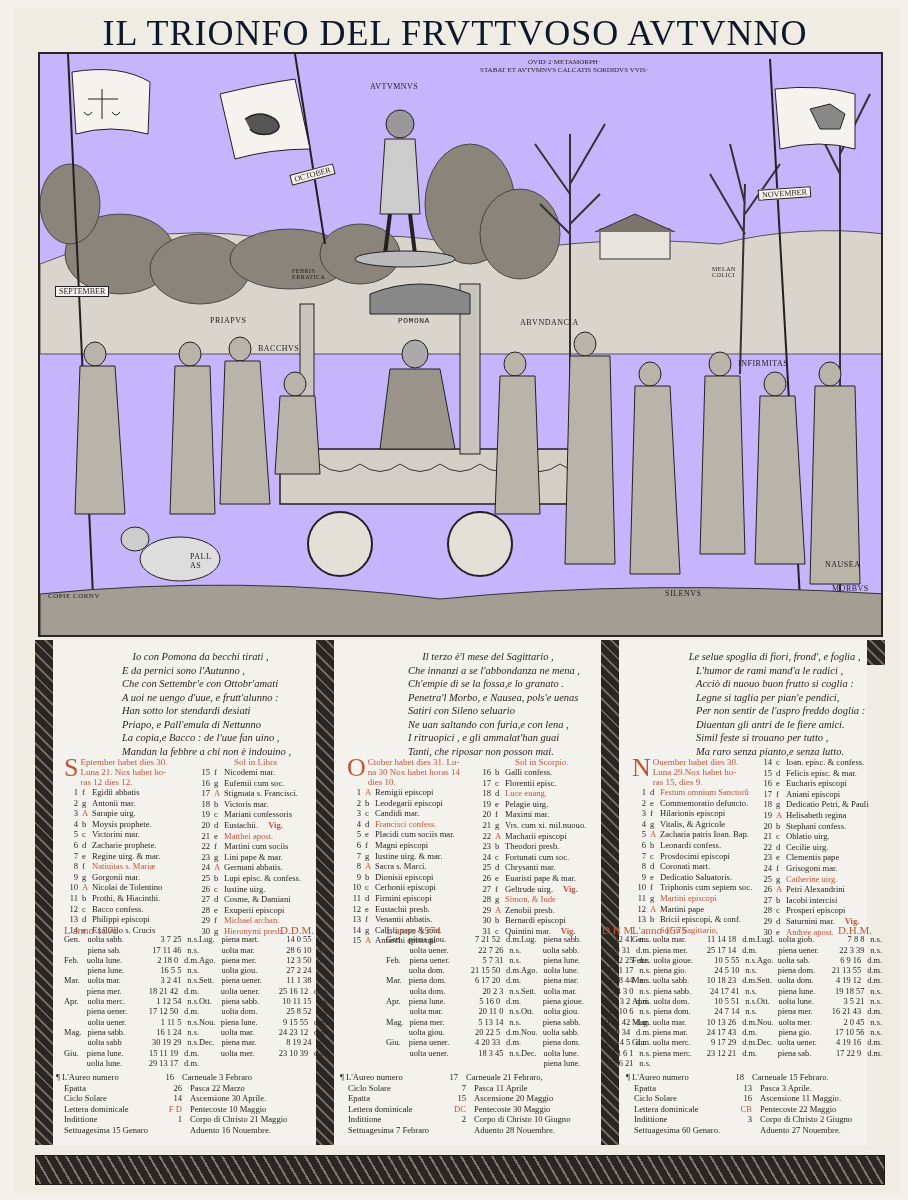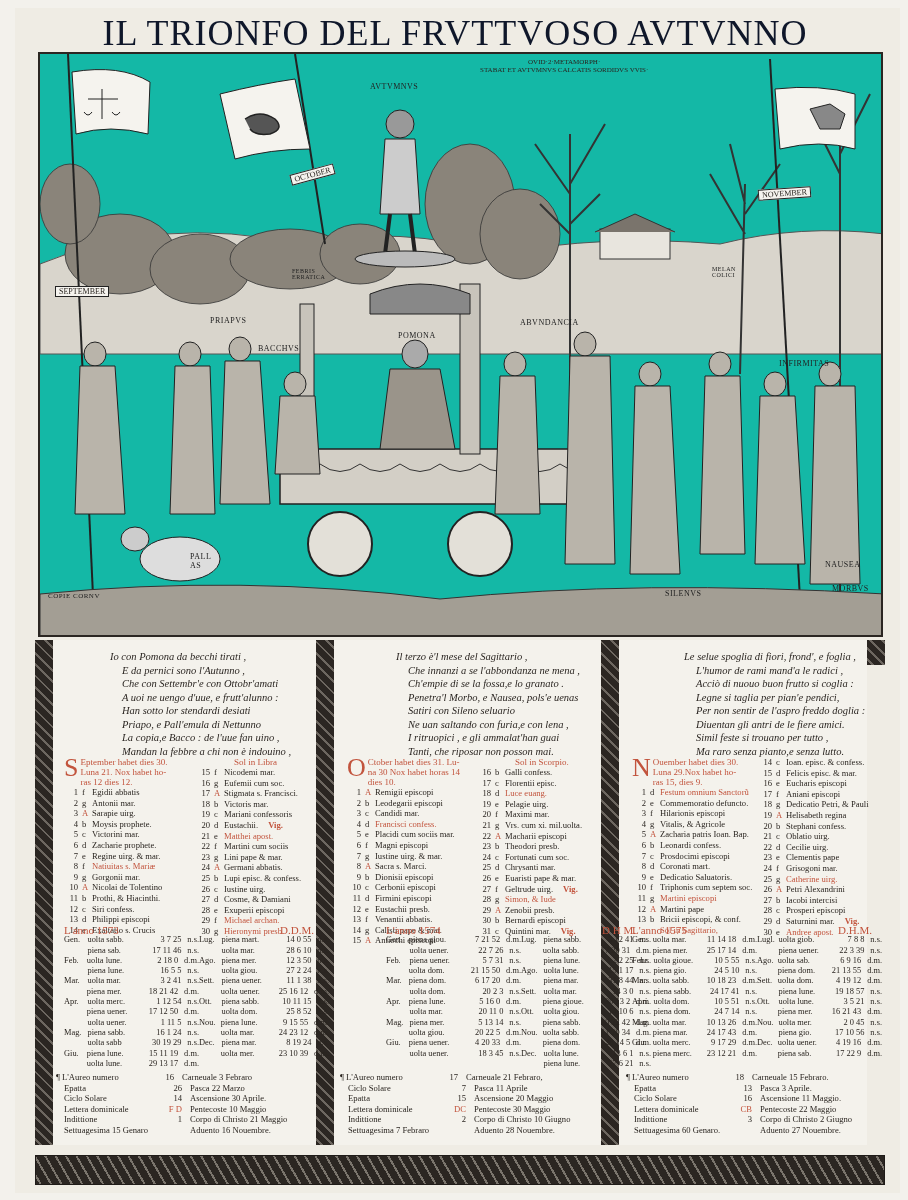--- a/index.html
+++ b/index.html
@@ -1,28 +1,28 @@
 <!DOCTYPE html>
 <html><head>
 <meta charset="utf-8">
 <style>
   * { box-sizing: border-box; margin: 0; padding: 0; }
   body { width: 908px; height: 1200px; background: #f3f1ec; font-family: "Liberation Serif", serif; color: #2a2520; overflow: hidden; position: relative; }
   .sheet { position: absolute; left: 15px; top: 8px; width: 885px; height: 1185px; background: #efece4; }
   .title { position: absolute; left: 30px; top: 12px; width: 850px; text-align: center; font-size: 36px; letter-spacing: 1px; color: #0f172a; font-family: "Liberation Serif", serif; }
-  .engraving { position: absolute; left: 38px; top: 52px; width: 845px; height: 585px; border: 2px solid #2b2622; background: #14b8a6; overflow: hidden; }
+  .engraving { position: absolute; left: 38px; top: 52px; width: 845px; height: 585px; border: 2px solid #2b2622; background: #c4b5fd; overflow: hidden; }
   .engraving svg { position: absolute; left: 0; top: 0; }
   .lbl { position: absolute; font-size: 8px; font-family: "Liberation Serif", serif; color: #222; letter-spacing: 0.5px; }
   .sign { position: absolute; font-size: 8px; border: 1px solid #222; background: #f5f3ee; padding: 0 3px; }
   .ovid { position: absolute; left: 440px; top: 4px; font-size: 7px; text-align: center; line-height: 8px; }
   .panel { position: absolute; top: 640px; height: 505px; background: #f4f2ec; }
   .border-v { position: absolute; top: 640px; width: 18px; height: 505px; background: repeating-linear-gradient(45deg, #2b2622 0 3px, #6d6760 3px 5px, #2b2622 5px 8px); }
   .border-h { position: absolute; left: 35px; top: 1155px; width: 850px; height: 30px; background: repeating-linear-gradient(60deg, #2b2622 0 3px, #7a746c 3px 5px, #2b2622 5px 9px); border: 1px solid #1f1b18; }
   .poem { position: absolute; font-style: italic; font-size: 10.5px; line-height: 13.5px; color: #2b2622; }
-  .poem div:first-child { margin-left: -12px; }
+  .poem div:first-child { margin-left: -12px; text-align: center; }
   .red { color: #c2543d; }
   .cal { position: absolute; font-size: 8.6px; line-height: 10.6px; }
   .cal .row { white-space: nowrap; }
   .cal .n { display: inline-block; width: 14px; text-align: right; margin-right: 4px; }
   .cal .l { display: inline-block; width: 10px; }
   .head { font-size: 9px; line-height: 10px; color: #c2543d; }
   .drop { float: left; font-size: 26px; line-height: 22px; color: #c2543d; margin-right: 2px; }
   .moon { position: absolute; font-size: 8.4px; line-height: 10.3px; }
   .moon .yr { font-size: 11px; color: #c2543d; }
   .moon .mrow { white-space: nowrap; display: flex; }
@@ -136,25 +136,25 @@
   <div class="ovid">
     <div>OVID·2·METAMORPH·</div>
     <div>STABAT ET AVTVMNVS CALCATIS SORDIDVS VVIS·</div>
   </div>
   <div class="lbl" style="left:330px;top:28px;">AVTVMNVS</div>
   <div class="sign" style="left:15px;top:232px;">SEPTEMBER</div>
   <div class="sign" style="left:250px;top:115px;transform:rotate(-15deg);">OCTOBER</div>
   <div class="sign" style="left:718px;top:134px;transform:rotate(-4deg);">NOVEMBER</div>
   <div class="lbl" style="left:170px;top:262px;">PRIAPVS</div>
   <div class="lbl" style="left:218px;top:290px;">BACCHVS</div>
-  <div class="lbl" style="left:358px;top:277px;">POMONA</div>
+  <div class="lbl" style="left:358px;top:262px;font-family:Liberation Mono, monospace;">POMONA</div>
   <div class="lbl" style="left:480px;top:264px;">ABVNDANCIA</div>
   <div class="lbl" style="left:252px;top:214px;width:30px;font-size:6px;">FEBRIS ERRATICA</div>
   <div class="lbl" style="left:672px;top:212px;width:30px;font-size:6px;">MELAN COLICI</div>
-  <div class="lbl" style="left:698px;top:305px;margin-left:41px;">INFIRMITAS</div>
+  <div class="lbl" style="left:698px;top:305px;">INFIRMITAS</div>
   <div class="lbl" style="left:150px;top:498px;width:20px;">PALL AS</div>
   <div class="lbl" style="left:8px;top:538px;font-size:7px;">COPIE CORNV</div>
   <div class="lbl" style="left:625px;top:535px;">SILENVS</div>
   <div class="lbl" style="left:785px;top:506px;">NAUSEA</div>
   <div class="lbl" style="left:792px;top:530px;">MORBVS</div>
 </div>
 
 <div class="border-v" style="left:35px;"></div>
 <div class="border-v" style="left:316px;"></div>
 <div class="border-v" style="left:601px;"></div>
@@ -208,21 +208,21 @@
       <div class="row"><span class="n">2</span><span class="l">g</span><span>Antonii mar.</span></div>
       <div class="row"><span class="n">3</span><span class="l red">A</span><span>Sarapie uirg.</span></div>
       <div class="row"><span class="n">4</span><span class="l">b</span><span>Moysis prophete.</span></div>
       <div class="row"><span class="n">5</span><span class="l">c</span><span>Victorini mar.</span></div>
       <div class="row"><span class="n">6</span><span class="l">d</span><span>Zacharie prophete.</span></div>
       <div class="row"><span class="n">7</span><span class="l">e</span><span>Regine uirg. &amp; mar.</span></div>
       <div class="row"><span class="n">8</span><span class="l">f</span><span class="red">Natiuitas s. Mariæ</span></div>
       <div class="row"><span class="n">9</span><span class="l">g</span><span>Gorgonii mar.</span></div>
       <div class="row"><span class="n">10</span><span class="l red">A</span><span>Nicolai de Tolentino</span></div>
       <div class="row"><span class="n">11</span><span class="l">b</span><span>Prothi, &amp; Hiacinthi.</span></div>
-      <div class="row"><span class="n">12</span><span class="l">c</span><span>Siri confess.</span></div>
+      <div class="row"><span class="n">12</span><span class="l">c</span><span>Bacco confess.</span></div>
       <div class="row"><span class="n">13</span><span class="l">d</span><span>Philippi episcopi</span></div>
       <div class="row"><span class="n">14</span><span class="l">e</span><span>Exaltatio s. Crucis</span></div>
     </div>
 </div>
 <div id="cal-0-r" class="cal" style="left:196px;top:757px;width:120px;">
   <div class="head" style="padding-left:38px;">Sol in Libra</div>
   <div class="rows">
       <div class="row"><span class="n">15</span><span class="l">f</span><span>Nicodemi mar.</span></div>
       <div class="row"><span class="n">16</span><span class="l">g</span><span>Eufemii cum soc.</span></div>
       <div class="row"><span class="n">17</span><span class="l red">A</span><span>Stigmata s. Francisci.</span></div>
@@ -268,21 +268,21 @@
     </div>
 </div>
 <div id="cal-1-r" class="cal" style="left:477px;top:757px;width:130px;">
   <div class="head" style="padding-left:38px;">Sol in Scorpio.</div>
   <div class="rows">
       <div class="row"><span class="n">16</span><span class="l">b</span><span>Galli confess.</span></div>
       <div class="row"><span class="n">17</span><span class="l">c</span><span>Florentii episc.</span></div>
       <div class="row"><span class="n">18</span><span class="l">d</span><span class="red">Luce euang.</span></div>
       <div class="row"><span class="n">19</span><span class="l">e</span><span>Pelagie uirg.</span></div>
       <div class="row"><span class="n">20</span><span class="l">f</span><span>Maximi mar.</span></div>
-      <div class="row"><span class="n">21</span><span class="l">g</span><span>Vrs. cum xi. mil.uolta.</span></div>
+      <div class="row"><span class="n">21</span><span class="l">g</span><span>Vrs. cum xi. mil.nuouo.</span></div>
       <div class="row"><span class="n">22</span><span class="l red">A</span><span>Macharii episcopi</span></div>
       <div class="row"><span class="n">23</span><span class="l">b</span><span>Theodori presb.</span></div>
       <div class="row"><span class="n">24</span><span class="l">c</span><span>Fortunati cum soc.</span></div>
       <div class="row"><span class="n">25</span><span class="l">d</span><span>Chrysanti mar.</span></div>
       <div class="row"><span class="n">26</span><span class="l">e</span><span>Euaristi pape &amp; mar.</span></div>
       <div class="row"><span class="n">27</span><span class="l">f</span><span>Geltrude uirg.</span><span class="red" style="margin-left: 10px; font-weight: bold;">Vig.</span></div>
       <div class="row"><span class="n">28</span><span class="l">g</span><span class="red">Simon, &amp; Iude</span></div>
       <div class="row"><span class="n">29</span><span class="l red">A</span><span>Zenobii presb.</span></div>
       <div class="row"><span class="n">30</span><span class="l">b</span><span>Bernardi episcopi</span></div>
       <div class="row"><span class="n">31</span><span class="l">c</span><span>Quintini mar.</span><span class="red" style="margin-left: 10px; font-weight: bold;">Vig.</span></div>

